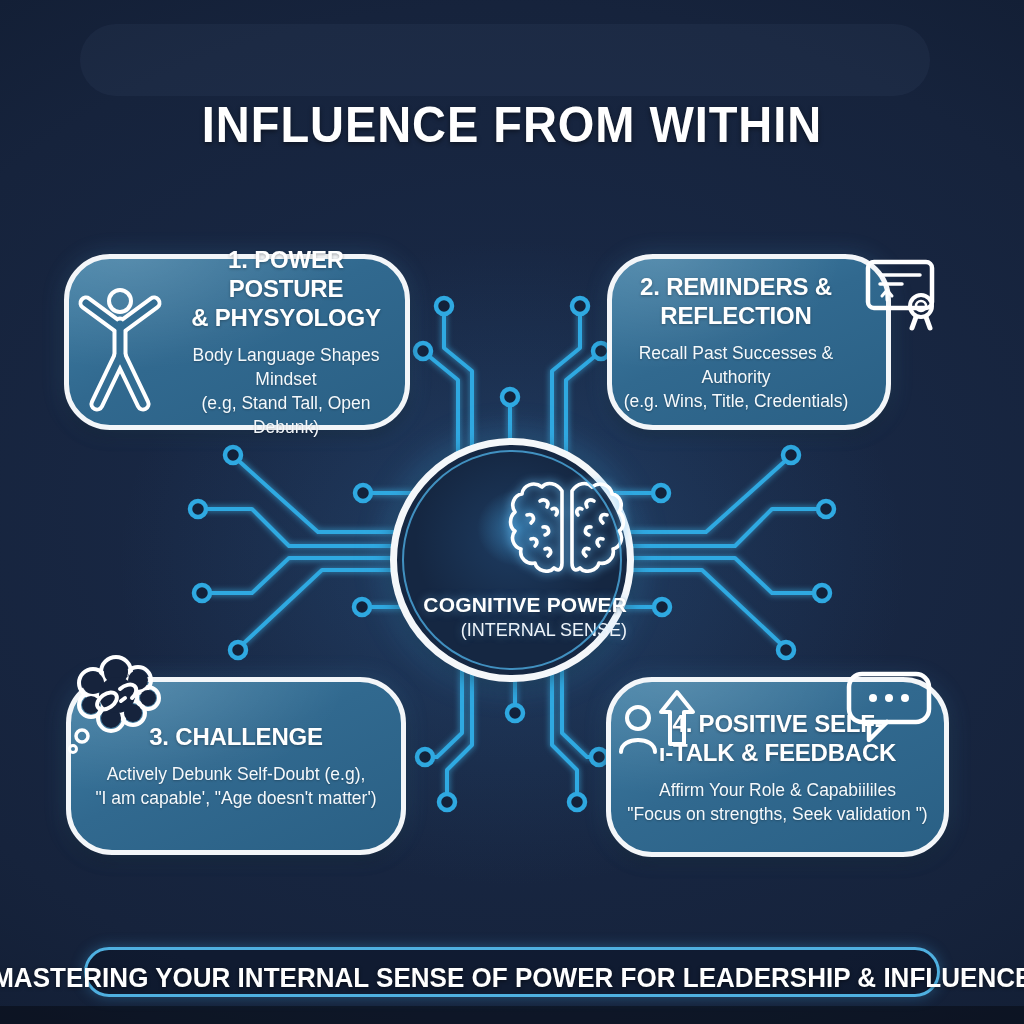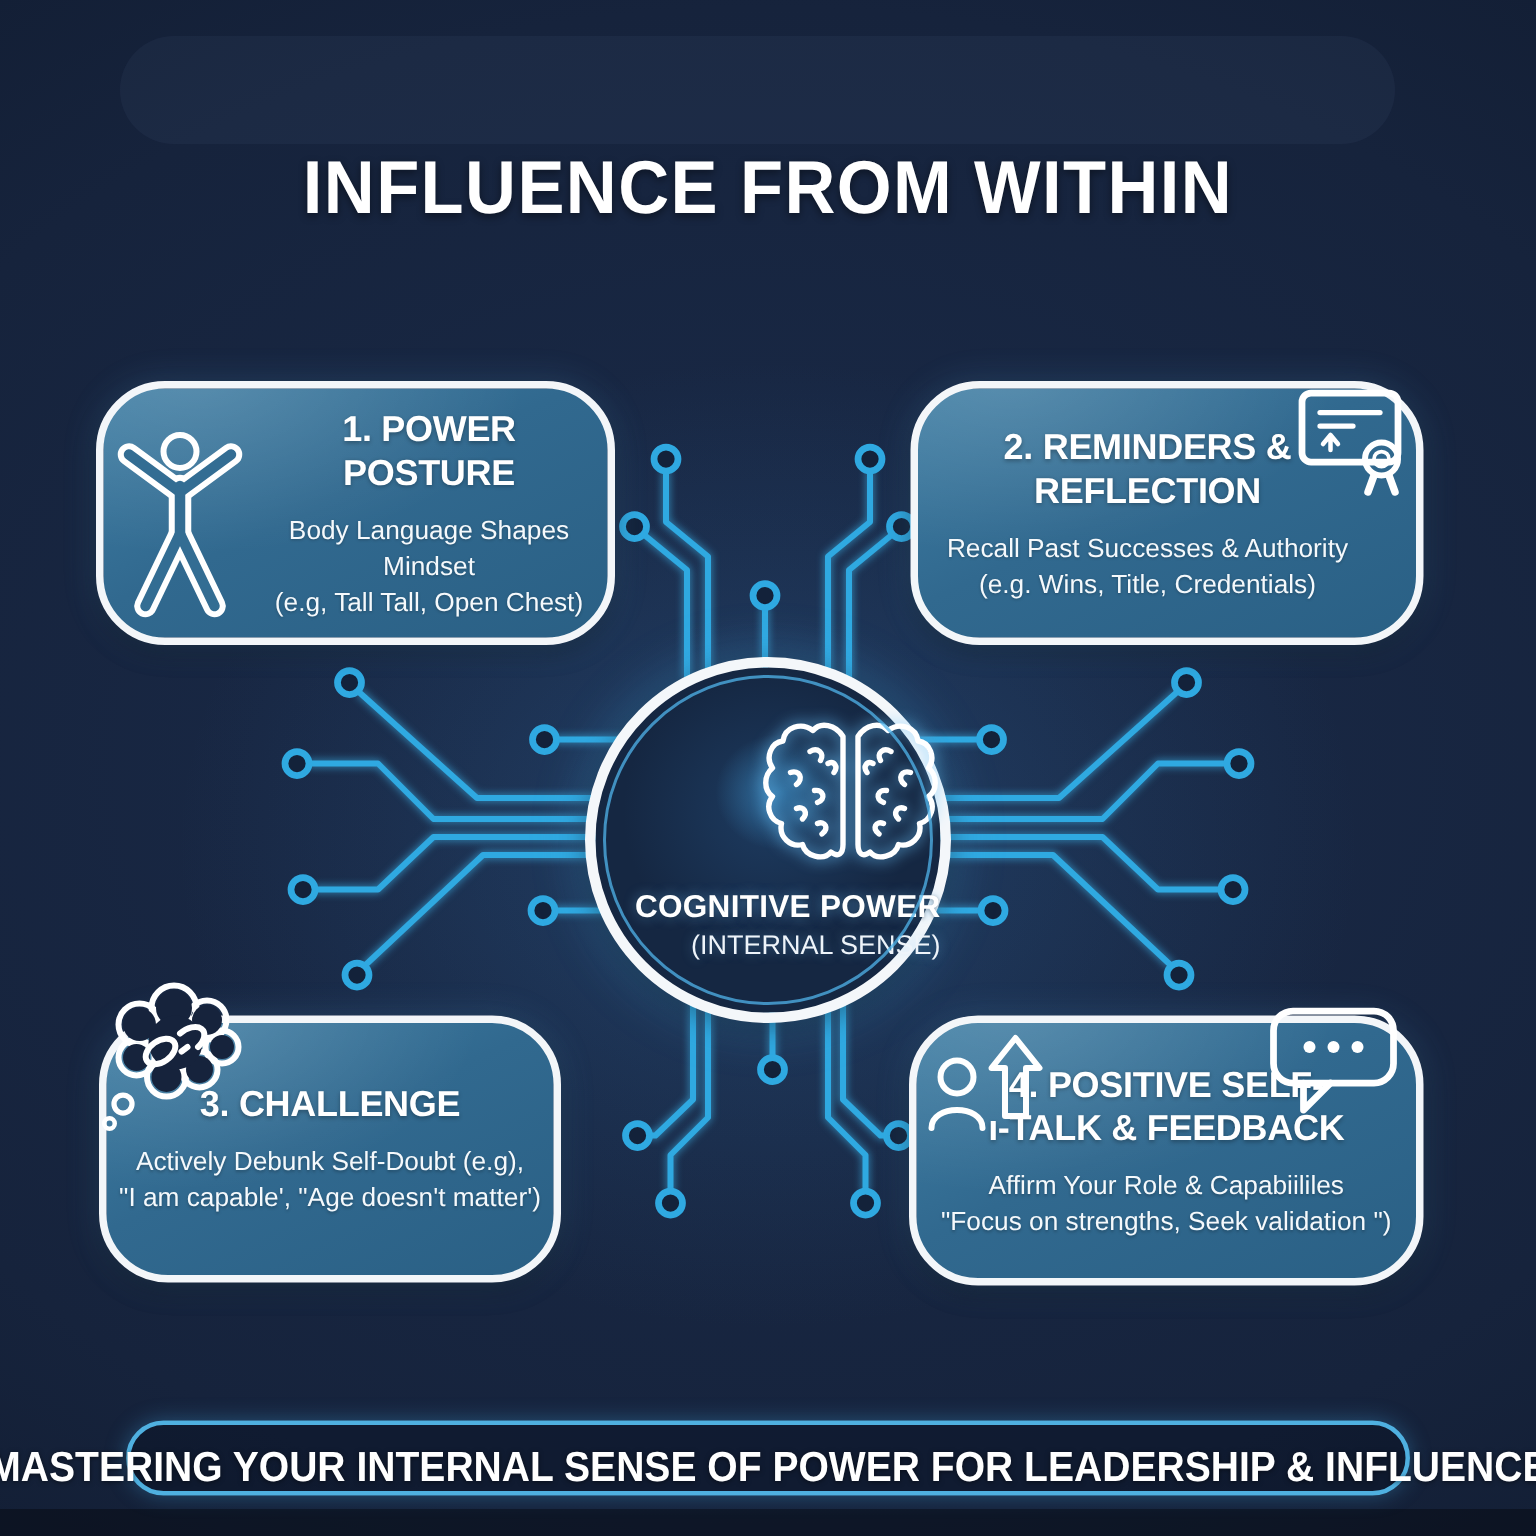--- a/index.html
+++ b/index.html
@@ -28,22 +28,22 @@
       radial-gradient(120% 130% at 18% -5%, rgba(255,255,255,.14) 0%, rgba(255,255,255,0) 55%),
       linear-gradient(155deg,#3f7ea4 0%,#31698f 45%,#2a6085 100%);
     box-shadow:0 0 22px rgba(90,170,225,.22), 0 6px 14px rgba(0,0,0,.35);
     display:flex;flex-direction:column;justify-content:center;align-items:center;
     box-sizing:border-box;text-align:center;}
   .card-heading{font-weight:bold;font-size:24px;line-height:29px;letter-spacing:-.2px;
     text-shadow:0 1px 3px rgba(0,0,0,.3);}
   .card-body{margin-top:11px;font-size:17.5px;line-height:24px;color:#f5f9fc;
     text-shadow:0 1px 2px rgba(0,0,0,.25);}
   .card1{left:64px;top:254px;width:346px;height:176px;padding-left:112px;padding-right:14px;}
-  .card2{left:607px;top:254px;width:342px;height:176px;padding-right:26px;}
-  .card3{left:66px;top:677px;width:308px;height:178px;}
+  .card2{left:607px;top:254px;width:284px;height:176px;padding-right:26px;}
+  .card3{left:66px;top:677px;width:340px;height:178px;}
   .card4{left:606px;top:677px;width:343px;height:180px;}
 
   .icon-layer svg{position:absolute;overflow:visible;}
   .icon-stroke{stroke:#fff;fill:none;stroke-linecap:round;stroke-linejoin:round;}
 
   .center-circle{position:absolute;left:390px;top:438px;width:244px;height:244px;border-radius:50%;
     border:7px solid #f4f7fa;background:radial-gradient(60% 60% at 50% 42%, #1d3b60 0%, #152742 70%);
     box-sizing:border-box;box-shadow:0 0 34px rgba(70,165,225,.40), 0 4px 16px rgba(0,0,0,.4);
     display:flex;flex-direction:column;align-items:flex-end;z-index:5;}
   .center-circle::after{content:"";position:absolute;inset:5px;border-radius:50%;
@@ -123,24 +123,25 @@
       <circle class="terminal" cx="425" cy="757" r="8"></circle>
       <circle class="terminal" cx="447" cy="802" r="8"></circle>
       <circle class="terminal" cx="599" cy="757" r="8"></circle>
       <circle class="terminal" cx="577" cy="802" r="8"></circle>
     </g>
   </svg>
 
   <div class="card card1">
     <div class="card-heading">
       <div>1. POWER POSTURE</div>
+      <div>&amp; PHYSYOLOGY</div>
     </div>
     <div class="card-body">
       <div>Body Language Shapes Mindset</div>
-      <div>(e.g, Tall Tall, Open Chest)</div>
+      <div>(e.g, Stand Tall, Open Debunk)</div>
     </div>
   </div>
 
   <div class="card card2">
     <div class="card-heading">
       <div>2. REMINDERS &amp;</div>
       <div>REFLECTION</div>
     </div>
     <div class="card-body">
       <div>Recall Past Successes &amp; Authority</div>

